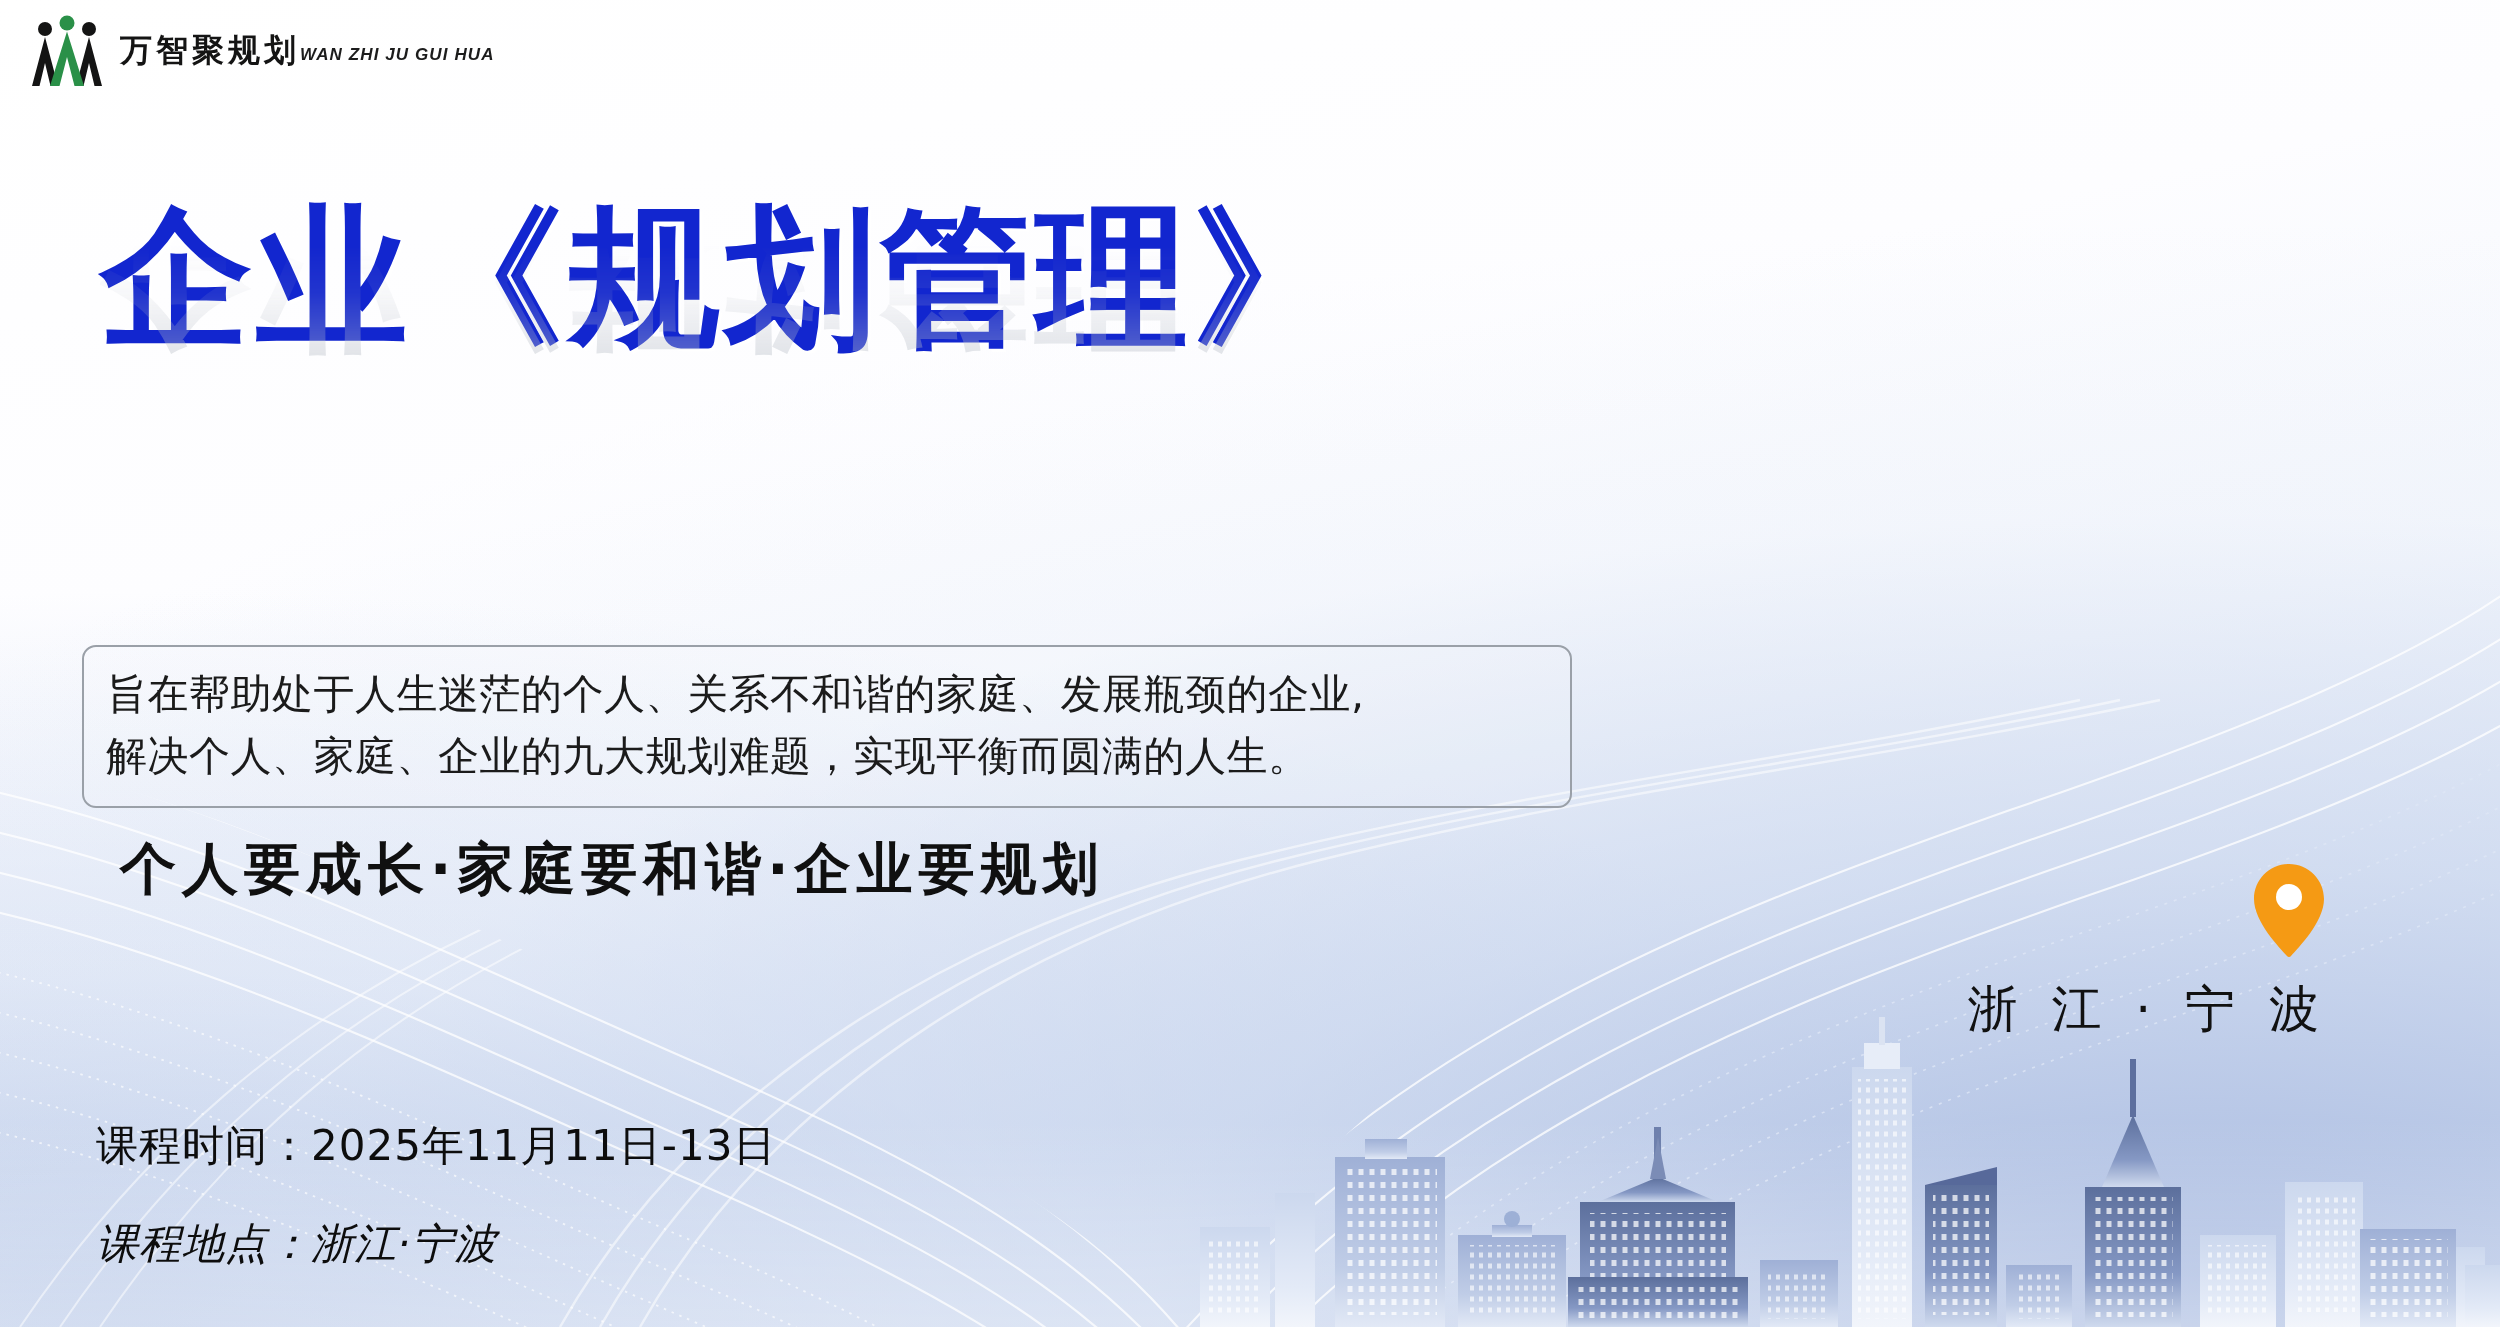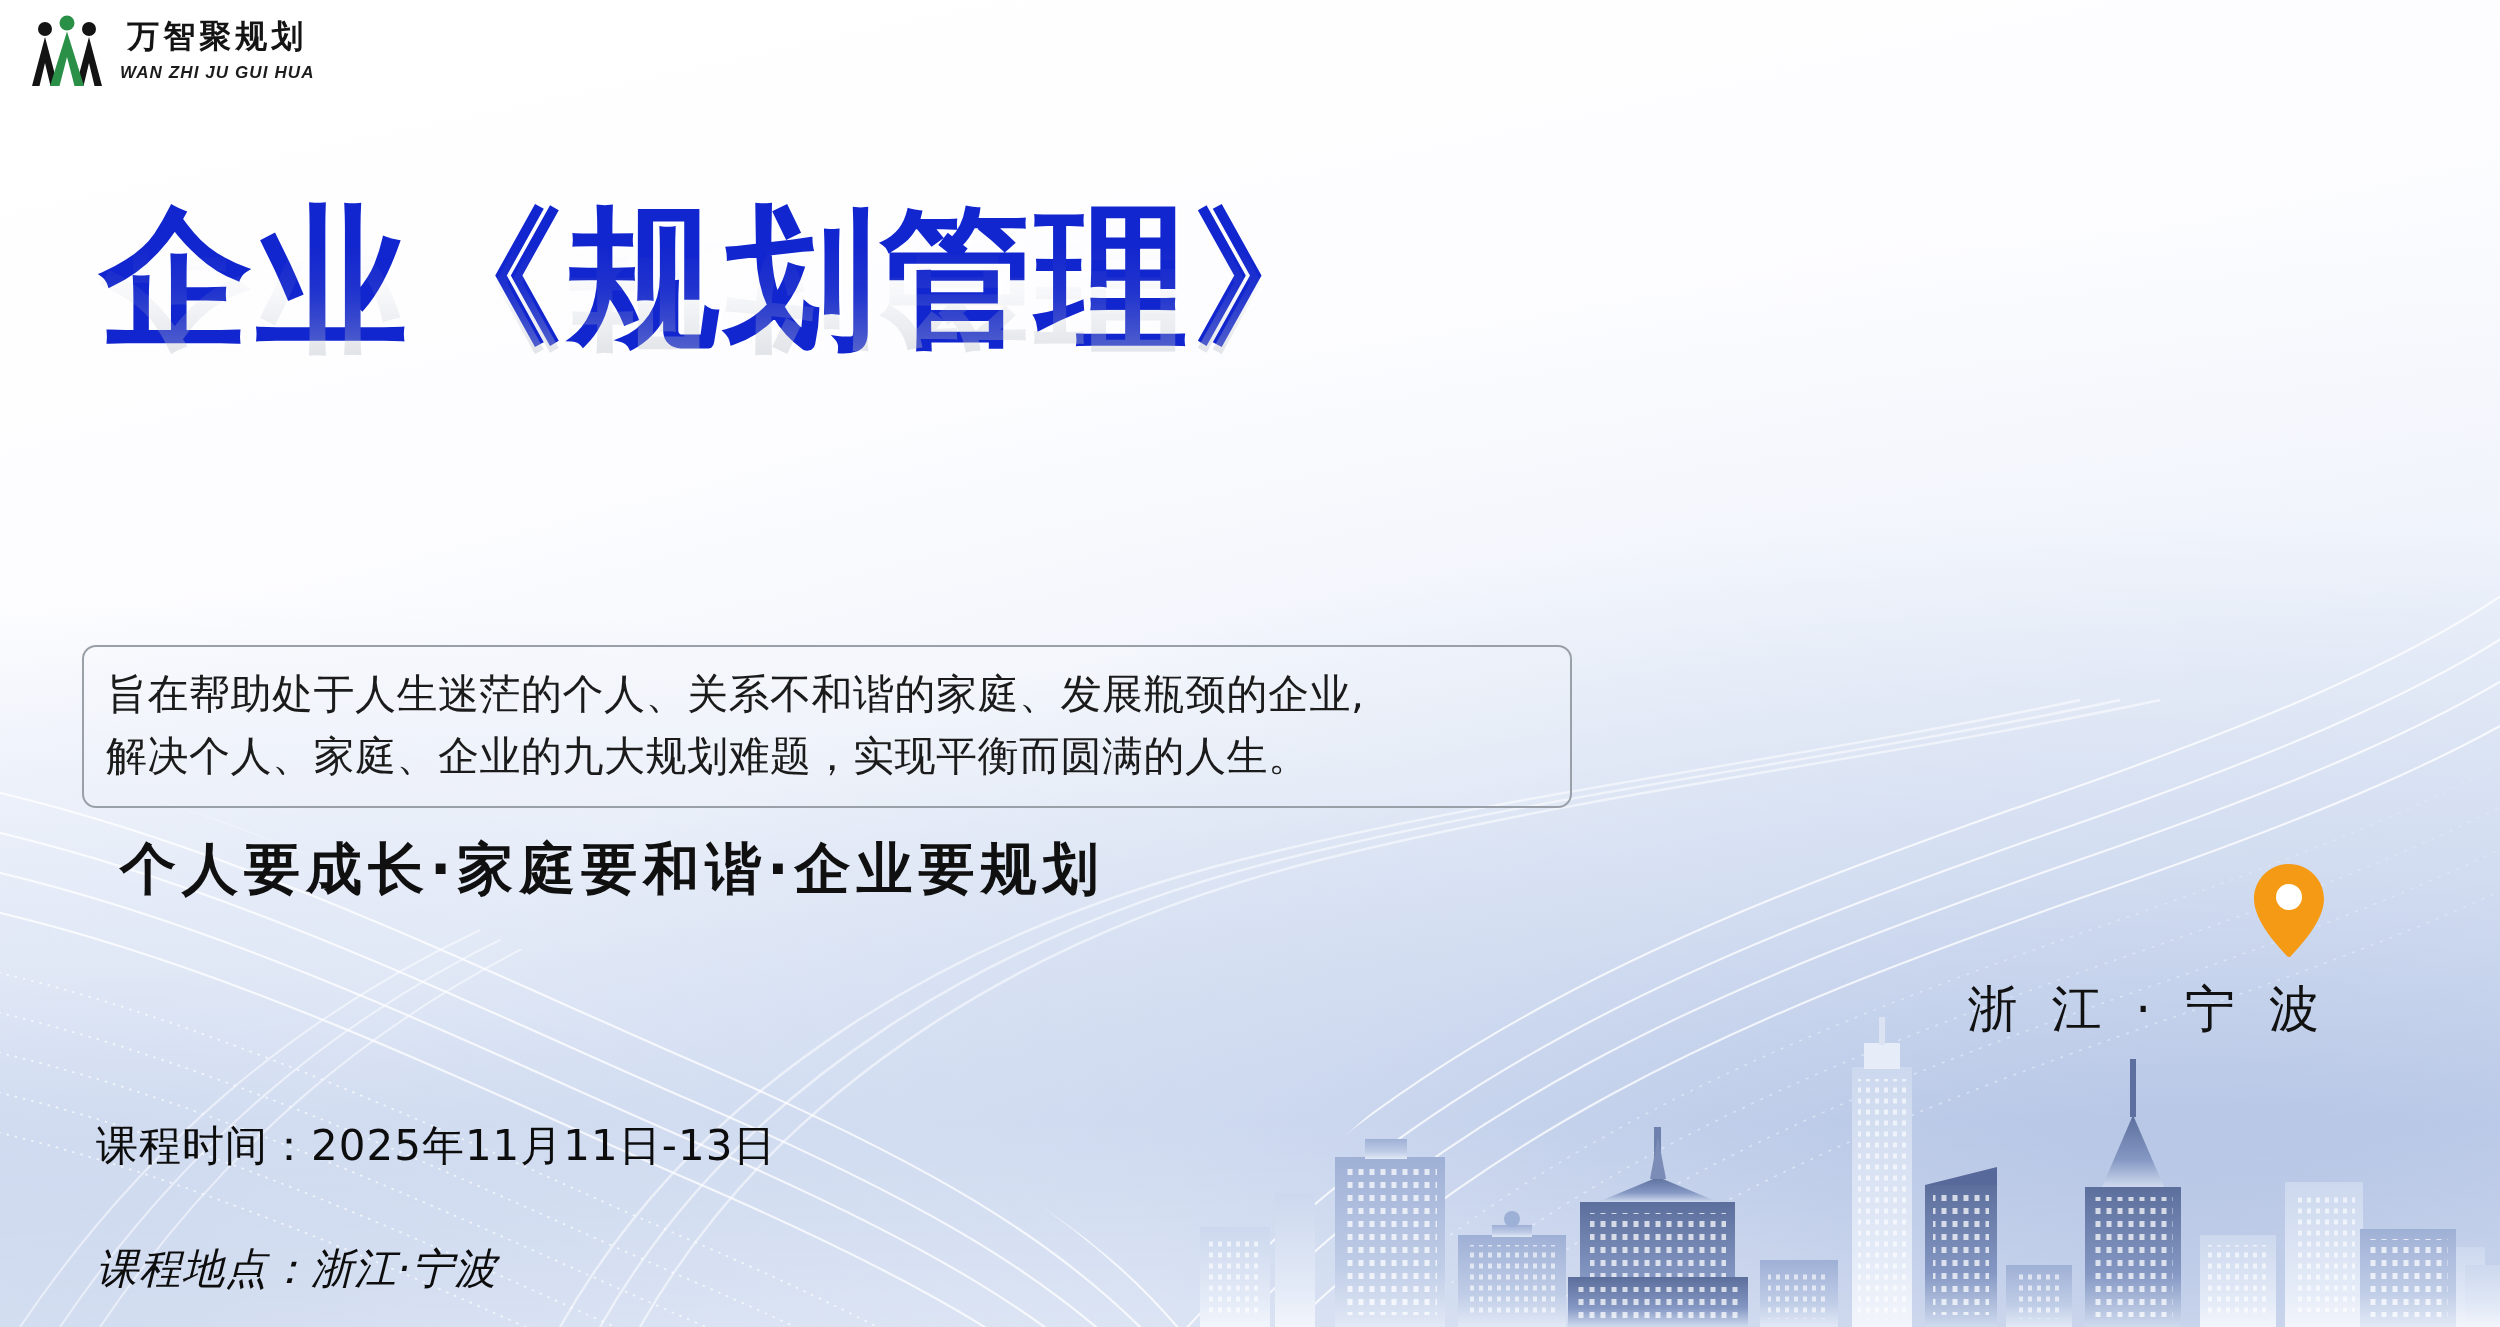--- a/index.html
+++ b/index.html
@@ -16,21 +16,21 @@
       linear-gradient(168deg,#ffffff 0%,#fdfdff 34%,#f3f6fc 58%,#e3eaf7 80%,#cfdaf0 100%);
   }
 
   
   .bg-layer{position:absolute;inset:0;pointer-events:none;}
   .wave-svg{position:absolute;left:0;top:0;width:2500px;height:1327px;}
 
   
   .logo{position:absolute;left:28px;top:14px;display:flex;align-items:center;gap:14px;}
   .logo-mark{width:78px;height:72px;display:block;}
-  .logo-text{display:flex;flex-direction:column;line-height:1;text-align:center;}
+  .logo-text{display:flex;flex-direction:row;line-height:1;}
   .logo-cn{
     font-family:"DejaVu Serif","Liberation Serif",serif;
     font-size:32px;font-weight:700;color:#141414;letter-spacing:4px;
     white-space:nowrap;
   }
   .logo-en{
     font-family:"Liberation Sans",sans-serif;
     font-size:17px;font-weight:700;color:#1c1c1c;letter-spacing:1.1px;
     margin-top:12px;white-space:nowrap;font-style:italic;
   }
@@ -86,21 +86,21 @@
     font-family:"DejaVu Sans","Liberation Sans",sans-serif;
     font-size:50px;font-weight:500;color:#111;letter-spacing:9px;
     white-space:nowrap;
   }
 
   
   .course-info{position:absolute;left:96px;top:1118px;}
   .course-line{
     font-family:"DejaVu Sans","Liberation Sans",sans-serif;
     font-size:42px;color:#0d0d0d;letter-spacing:1px;white-space:nowrap;
-    margin-bottom:67px;
+    margin-bottom:42px;
   }
   .course-line:last-child{margin-bottom:0;font-style:italic;}
 
   
   .skyline{position:absolute;left:1180px;bottom:0;width:1320px;height:330px;pointer-events:none;}
 </style>
 </head>
 <body>
 
 <div class="poster">

